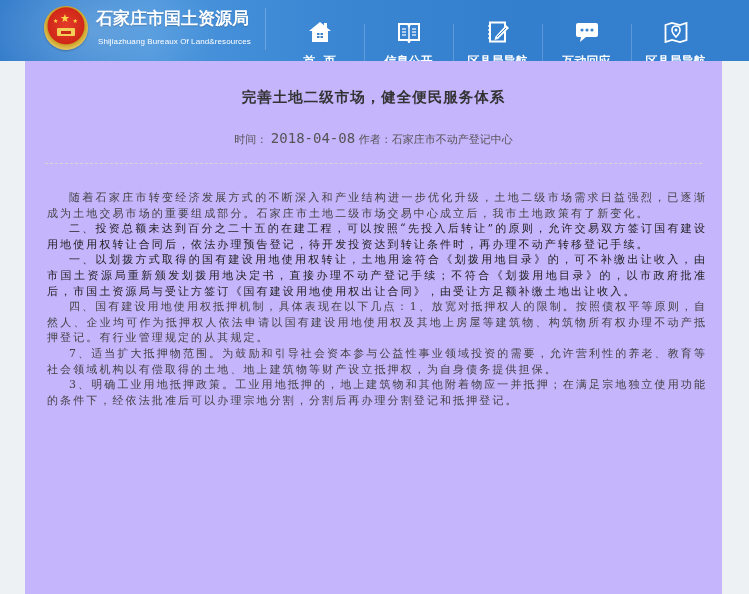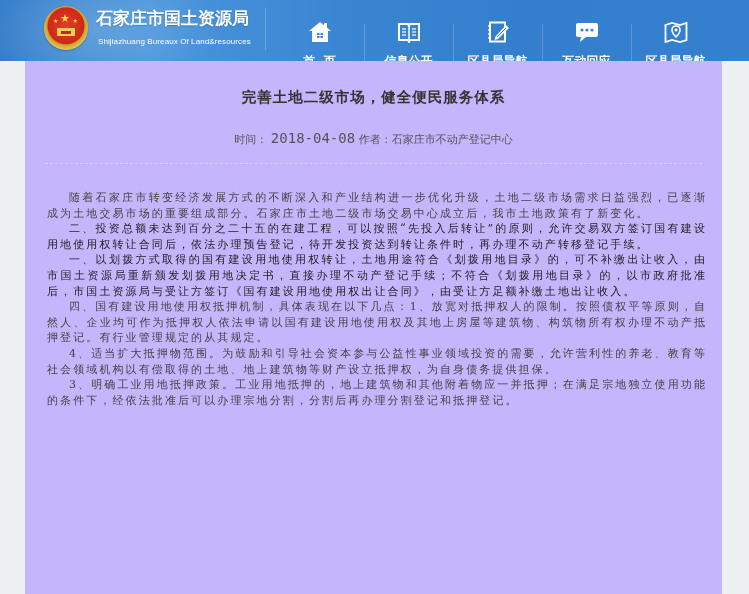--- a/index.html
+++ b/index.html
@@ -149,17 +149,17 @@
     <span class="date">2018-04-08</span>
     <span>作者：</span><span>石家庄市不动产登记中心</span>
   </div>
   <div class="divider"></div>
 
   <div class="body-text">
     <p>随着石家庄市转变经济发展方式的不断深入和产业结构进一步优化升级，土地二级市场需求日益强烈，已逐渐成为土地交易市场的重要组成部分。石家庄市土地二级市场交易中心成立后，我市土地政策有了新变化。</p>
     <p class="strong-lead">二、投资总额未达到百分之二十五的在建工程，可以按照“先投入后转让”的原则，允许交易双方签订国有建设用地使用权转让合同后，依法办理预告登记，待开发投资达到转让条件时，再办理不动产转移登记手续。</p>
     <p class="strong-lead">一、以划拨方式取得的国有建设用地使用权转让，土地用途符合《划拨用地目录》的，可不补缴出让收入，由市国土资源局重新颁发划拨用地决定书，直接办理不动产登记手续；不符合《划拨用地目录》的，以市政府批准后，市国土资源局与受让方签订《国有建设用地使用权出让合同》，由受让方足额补缴土地出让收入。</p>
     <p>四、国有建设用地使用权抵押机制，具体表现在以下几点：1、放宽对抵押权人的限制。按照债权平等原则，自然人、企业均可作为抵押权人依法申请以国有建设用地使用权及其地上房屋等建筑物、构筑物所有权办理不动产抵押登记。有行业管理规定的从其规定。</p>
-    <p>4、适当扩大抵押物范围。为鼓励和引导社会资本参与公益性事业领域投资的需要，允许营利性的养老、教育等社会领域机构以有偿取得的土地、地上建筑物等财产设立抵押权，为自身债务提供担保。</p>
+    <p>7、适当扩大抵押物范围。为鼓励和引导社会资本参与公益性事业领域投资的需要，允许营利性的养老、教育等社会领域机构以有偿取得的土地、地上建筑物等财产设立抵押权，为自身债务提供担保。</p>
     <p>3、明确工业用地抵押政策。工业用地抵押的，地上建筑物和其他附着物应一并抵押；在满足宗地独立使用功能的条件下，经依法批准后可以办理宗地分割，分割后再办理分割登记和抵押登记。</p>
   </div>
 </div>
 <div class="right-strip"></div>
 
 </body></html>

